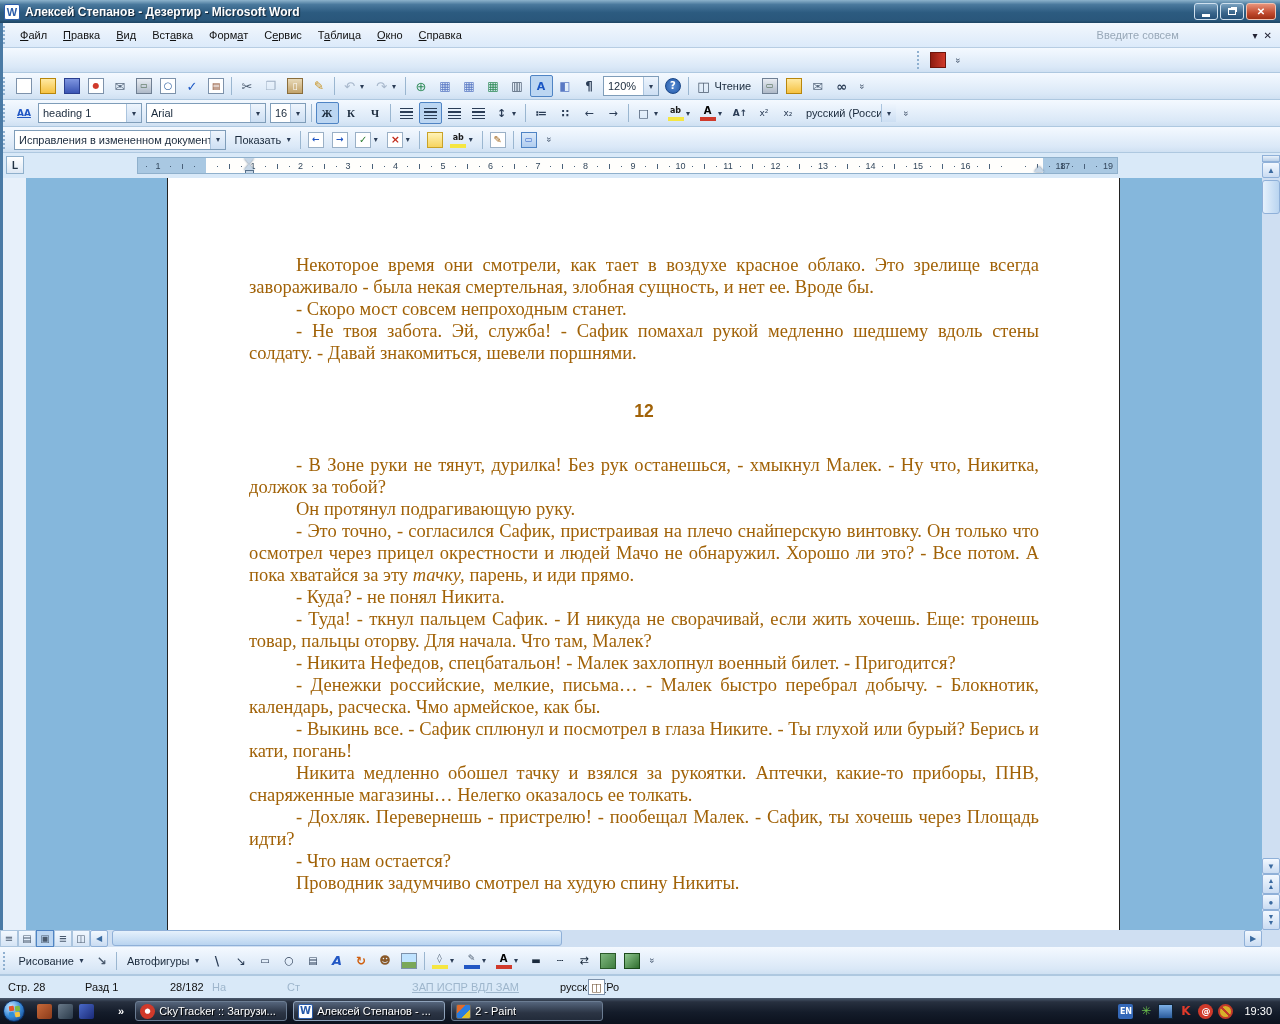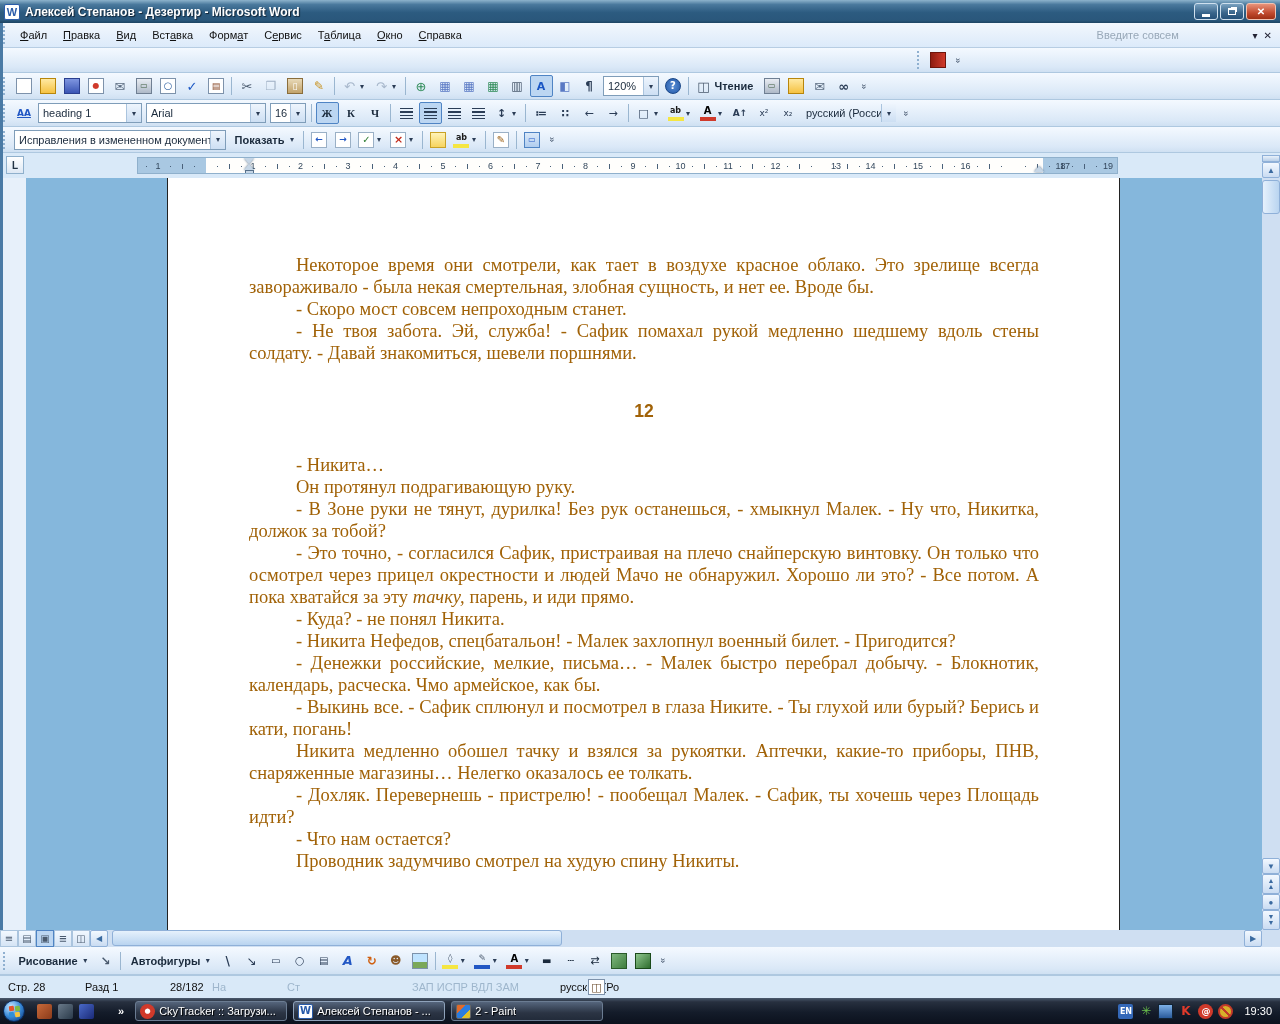--- a/index.html
+++ b/index.html
@@ -35,21 +35,21 @@
   
   .tbrow { position:absolute; left:0; width:1280px; background:linear-gradient(180deg,#f4f9ff,#dae8f7 80%,#cfe0f2);
     border-bottom:1px solid #aec8e0; display:flex; align-items:center; font-size:11px; color:#1a2a3c; }
   .tbrow.custom { top:48px; height:25px; }
   .tbrow.standard { top:73px; height:27px; }
   .tbrow.formatting { top:100px; height:27px; }
   .tbrow.reviewing { top:127px; height:26px; }
   .tbtn { height:22px; min-width:23px; padding:0 2px; display:inline-flex; align-items:center; justify-content:center;
     border:1px solid transparent; border-radius:2px; margin:0 0.5px; }
   .tbtn.active { background:#bcd6f2; border-color:#4f84c4; }
-  .tbtn .lbl { margin:0 3px; white-space:nowrap;font-weight:bold; }
+  .tbtn .lbl { margin:0 3px; white-space:nowrap; }
   .tbsep { width:1px; height:18px; background:#9ab6d0; margin:0 3px; }
   .ddarr { font-size:8px; color:#2b3d56; width:9px; text-align:center; }
   .ic { width:16px; height:16px; display:inline-flex; align-items:center; justify-content:center;
     font-family:"DejaVu Sans",sans-serif; line-height:1; }
   .combo { height:20px; background:#fff; border:1px solid #7f9db9; display:inline-flex; align-items:center;
     margin:0 2px; font-size:11px; }
   .combo .cv { padding:0 4px; flex:1; white-space:nowrap; overflow:hidden; }
   .combo .ca { width:15px; height:18px; background:linear-gradient(180deg,#eef5fd,#cddff3); border-left:1px solid #aac4de;
     font-size:8px; display:flex; align-items:center; justify-content:center; color:#2b3d56; }
   .combo.flat { background:transparent; border:none; }
@@ -499,21 +499,21 @@
         <span class="rtick" style="height: 5px; left: 566.25px;"></span>
         <span class="rdot" style="left: 578.125px;"></span>
         <span class="rnum" style="left: 590px;">11</span>
         <span class="rdot" style="left: 601.875px;"></span>
         <span class="rtick" style="height: 5px; left: 613.75px;"></span>
         <span class="rdot" style="left: 625.625px;"></span>
         <span class="rnum" style="left: 637.5px;">12</span>
         <span class="rdot" style="left: 649.375px;"></span>
         <span class="rtick" style="height: 5px; left: 661.25px;"></span>
         <span class="rdot" style="left: 673.125px;"></span>
-        <span class="rnum" style="left: 685px; margin-left: 13px;">13</span>
+        <span class="rnum" style="left: 685px;">13</span>
         <span class="rdot" style="left: 696.875px;"></span>
         <span class="rtick" style="height: 5px; left: 708.75px;"></span>
         <span class="rdot" style="left: 720.625px;"></span>
         <span class="rnum" style="left: 732.5px;">14</span>
         <span class="rdot" style="left: 744.375px;"></span>
         <span class="rtick" style="height: 5px; left: 756.25px;"></span>
         <span class="rdot" style="left: 768.125px;"></span>
         <span class="rnum" style="left: 780px;">15</span>
         <span class="rdot" style="left: 791.875px;"></span>
         <span class="rtick" style="height: 5px; left: 803.75px;"></span>
@@ -540,25 +540,25 @@
 
   <div class="winedge"></div>
 
   <div class="docarea">
     <div class="page">
       <div class="doctext" id="doc-text">
           <div class="doc-p"><span>Некоторое время они смотрели, как тает в воздухе красное облако. Это зрелище всегда завораживало - была некая смертельная, злобная сущность, и нет ее. Вроде бы.</span></div>
           <div class="doc-p"><span>- Скоро мост совсем непроходным станет.</span></div>
           <div class="doc-p"><span>- Не твоя забота. Эй, служба! - Сафик помахал рукой медленно шедшему вдоль стены солдату. - Давай знакомиться, шевели поршнями.</span></div>
           <div class="doc-h">12</div>
-          <div class="doc-p"><span>- Никита…</span></div>
+          <div class="doc-p"><span>- В Зоне руки не тянут, дурилка! Без рук останешься, - хмыкнул Малек. - Ну что, Никитка, должок за тобой?</span></div>
           <div class="doc-p"><span>Он протянул подрагивающую руку.</span></div>
-          <div class="doc-p"><span>- В Зоне руки не тянут, дурилка! Без рук останешься, - хмыкнул Малек. - Ну что, Никитка, должок за тобой?</span></div>
           <div class="doc-p"><span>- Это точно, - согласился Сафик, пристраивая на плечо снайперскую винтовку. Он только что осмотрел через прицел окрестности и людей Мачо не обнаружил. Хорошо ли это? - Все потом. А пока хватайся за эту </span><i>тачку,</i><span> парень, и иди прямо.</span></div>
           <div class="doc-p"><span>- Куда? - не понял Никита.</span></div>
+          <div class="doc-p"><span>- Туда! - ткнул пальцем Сафик. - И никуда не сворачивай, если жить хочешь. Еще: тронешь товар, пальцы оторву. Для начала. Что там, Малек?</span></div>
           <div class="doc-p"><span>- Никита Нефедов, спецбатальон! - Малек захлопнул военный билет. - Пригодится?</span></div>
           <div class="doc-p"><span>- Денежки российские, мелкие, письма… - Малек быстро перебрал добычу. - Блокнотик, календарь, расческа. Чмо армейское, как бы.</span></div>
           <div class="doc-p"><span>- Выкинь все. - Сафик сплюнул и посмотрел в глаза Никите. - Ты глухой или бурый? Берись и кати, погань!</span></div>
           <div class="doc-p"><span>Никита медленно обошел тачку и взялся за рукоятки. Аптечки, какие-то приборы, ПНВ, снаряженные магазины… Нелегко оказалось ее толкать.</span></div>
           <div class="doc-p"><span>- Дохляк. Перевернешь - пристрелю! - пообещал Малек. - Сафик, ты хочешь через Площадь идти?</span></div>
           <div class="doc-p"><span>- Что нам остается?</span></div>
           <div class="doc-p"><span>Проводник задумчиво смотрел на худую спину Никиты.</span></div>
         </div>
     </div>
   </div>
@@ -674,21 +674,21 @@
       </div>
   </div>
 
   <div class="statusrow">
     <span style="left:8px;">Стр. 28</span>
     <span style="left:85px;">Разд 1</span>
     <span style="left:170px;">28/182</span>
     <span style="left:212px;" class="dim">На</span>
     <span style="left:287px;" class="dim">Ст</span>
     <span style="left:343px;margin-top:16px;" class="dim">Кол</span>
-    <span style="left:412px;" class="dim" id="status-modes">ЗАП  ИСПР  ВДЛ  ЗАМ</span>
+    <span style="left:412px;text-decoration:underline;" class="dim" id="status-modes">ЗАП  ИСПР  ВДЛ  ЗАМ</span>
     <span style="left:560px;">русский (Ро</span>
     <div class="stbook">◫</div>
   </div>
 
   <div class="taskbar">
     <div class="orb">
       <span class="fl f1"></span>
         <span class="fl f2"></span>
         <span class="fl f3"></span>
         <span class="fl f4"></span>

